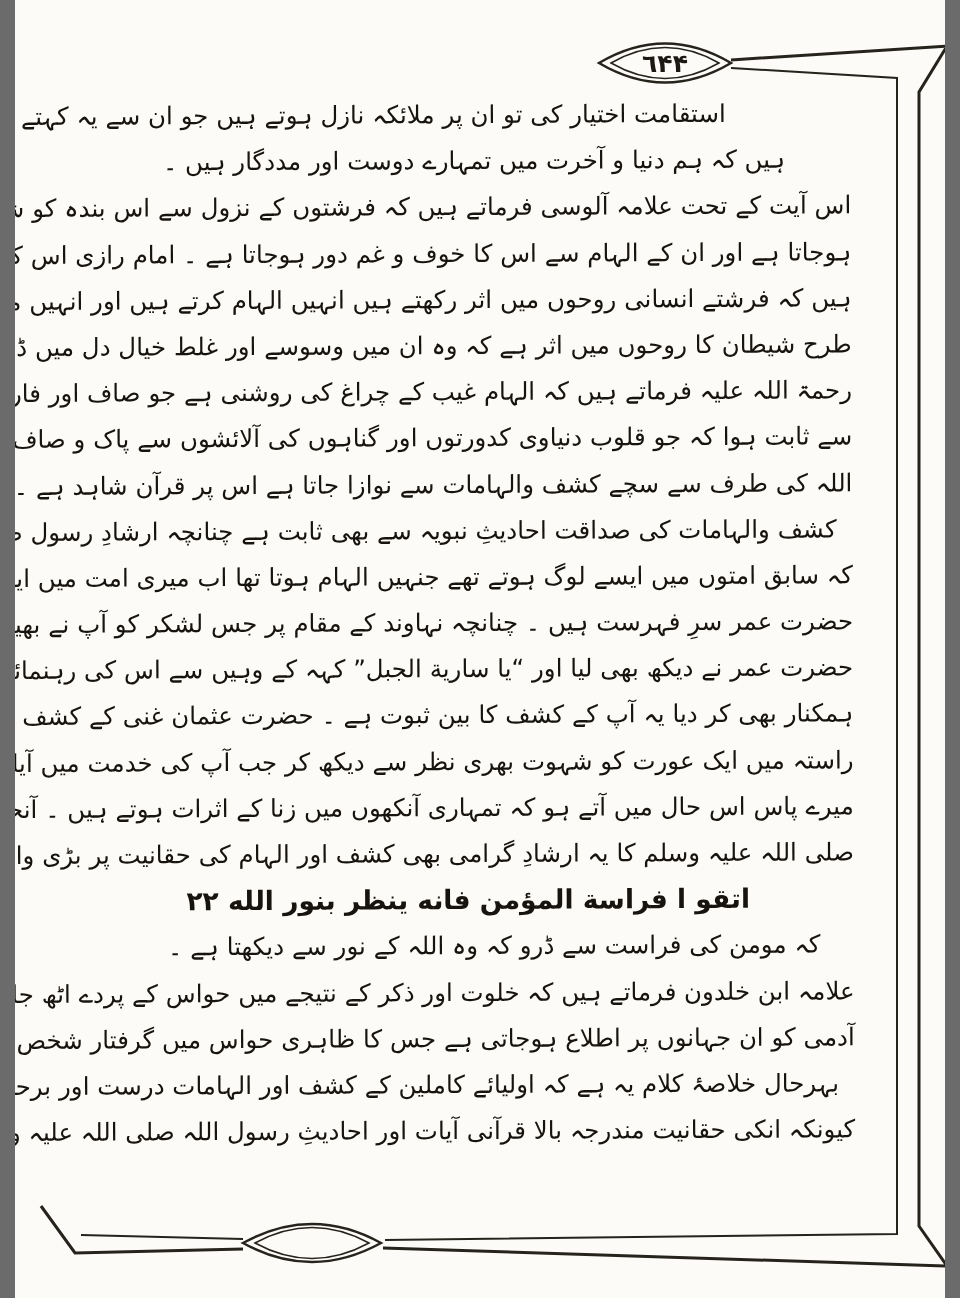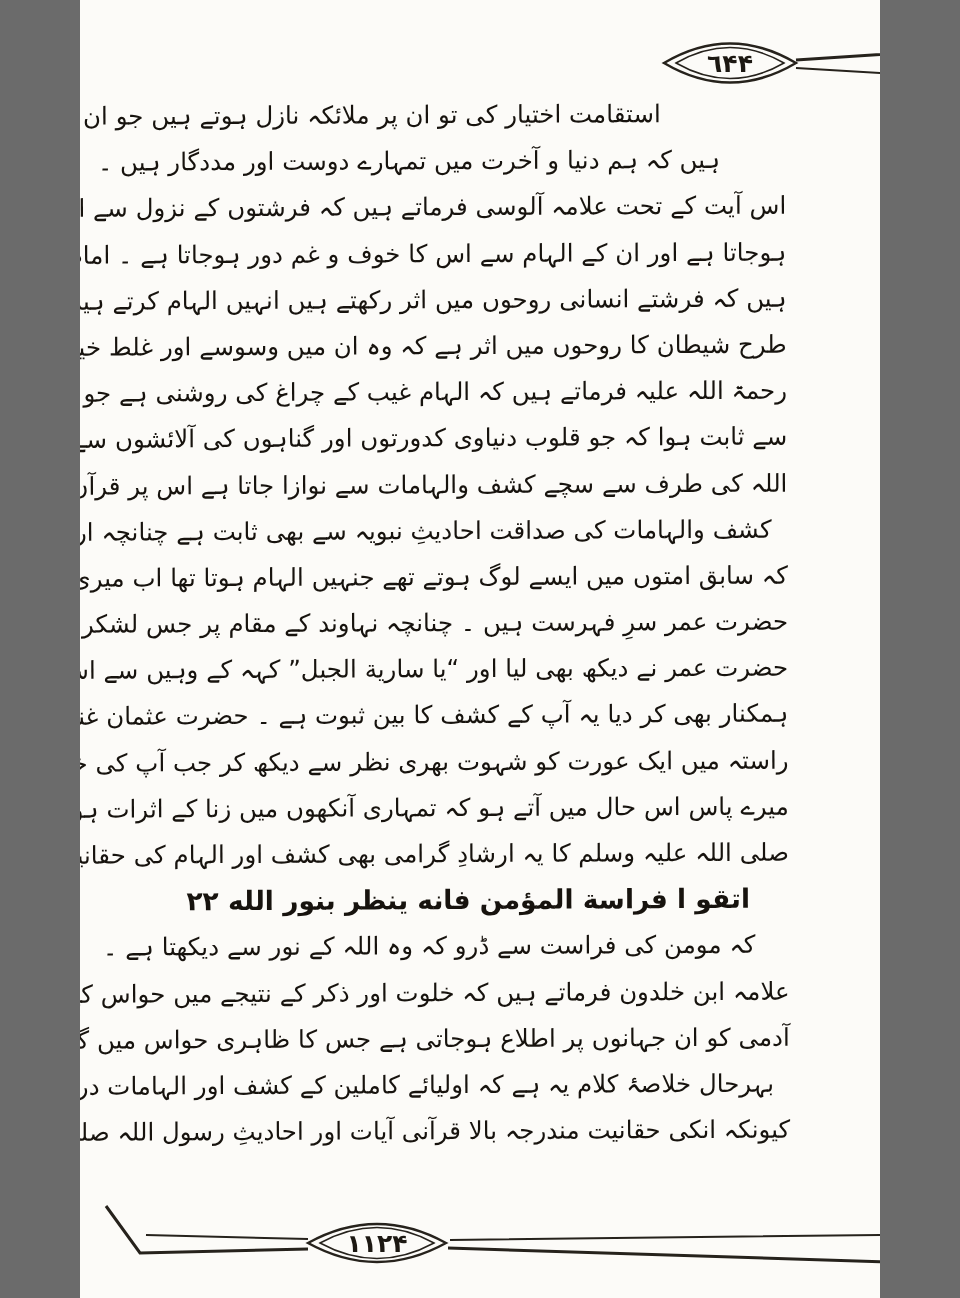--- a/index.html
+++ b/index.html
@@ -1,19 +1,19 @@
 <!DOCTYPE html>
 <html><head>
 <meta charset="utf-8">
 <style>
   * { margin:0; padding:0; box-sizing:border-box; }
   html,body { background:#6b6b6b; }
   .page {
     position:relative;
-    width:800px; height:1298px;
+    width:930px; height:1298px;
     margin:0 auto;
     background:#fcfbf8;
     overflow:hidden;
     font-family:"DejaVu Sans", sans-serif;
     color:#17130e;
   }
   .frame-svg { position:absolute; left:0; top:0; width:960px; height:1298px; }
   .body-text {
     position:absolute;
     top:92px; right:92px; left:66px;
@@ -63,21 +63,20 @@
     <path d="M228,1249 L60,1253 L26,1206" fill="none" stroke="#26221c" stroke-width="3"></path>
 
     <path d="M584,63 Q650,24 716,63 Q650,102 584,63 Z" fill="#fcfbf8" stroke="#26221c" stroke-width="2.5"></path>
     <path d="M596,63 Q650,32 704,63 Q650,94 596,63 Z" fill="none" stroke="#26221c" stroke-width="1.5"></path>
 
     <path d="M228,1243 Q297,1205 366,1243 Q297,1281 228,1243 Z" fill="#fcfbf8" stroke="#26221c" stroke-width="2.5"></path>
     <path d="M240,1243 Q297,1212 354,1243 Q297,1274 240,1243 Z" fill="none" stroke="#26221c" stroke-width="1.5"></path>
   </svg>
 
   <div class="pagenum top">٦۴۴</div>
-  <div class="pagenum bottom">١١٢۴</div>
 
   <div class="body-text">
     <div class="line ind-xl">استقامت اختیار کی تو ان پر ملائکہ نازل ہوتے ہیں جو ان سے یہ کہتے</div>
     <div class="line ind-lg">ہیں کہ ہم دنیا و آخرت میں تمہارے دوست اور مددگار ہیں ۔</div>
     <div class="line">اس آیت کے تحت علامہ آلوسی فرماتے ہیں کہ فرشتوں کے نزول سے اس بندہ کو شرح صدر حاصل</div>
     <div class="line">ہوجاتا ہے اور ان کے الہام سے اس کا خوف و غم دور ہوجاتا ہے ۔ امام رازی اس کی تفسیر میں فرماتے</div>
     <div class="line">ہیں کہ فرشتے انسانی روحوں میں اثر رکھتے ہیں انہیں الہام کرتے ہیں اور انہیں مکاشفہ کراتے ہیں جس</div>
     <div class="line">طرح شیطان کا روحوں میں اثر ہے کہ وہ ان میں وسوسے اور غلط خیال دل میں ڈالتا ہے ۔ امام غزالی</div>
     <div class="line">رحمۃ اللہ علیہ فرماتے ہیں کہ الہام غیب کے چراغ کی روشنی ہے جو صاف اور فارغ دل پر پڑتی ہے ۔ اس</div>
     <div class="line">سے ثابت ہوا کہ جو قلوب دنیاوی کدورتوں اور گناہوں کی آلائشوں سے پاک و صاف ہوتے ہیں انہیں</div>

